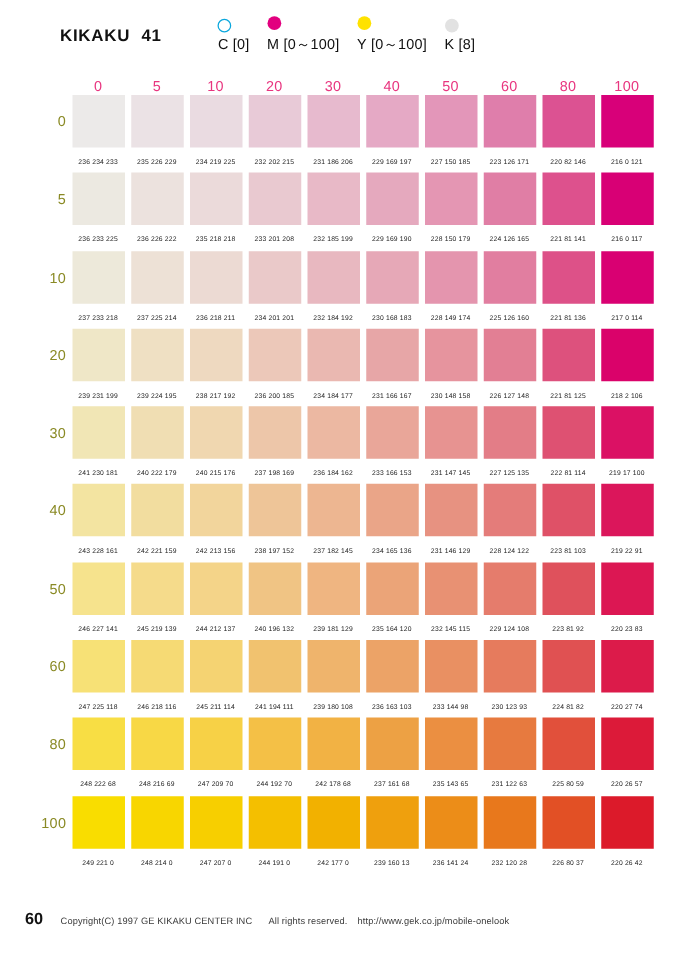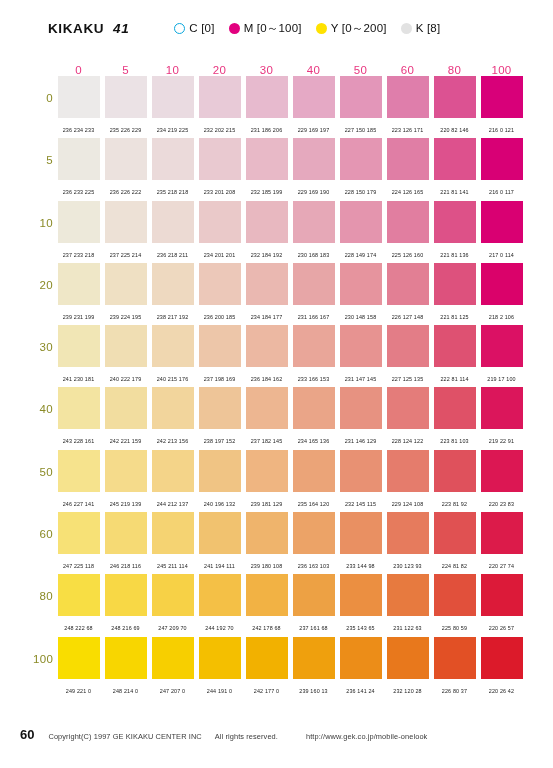--- a/index.html
+++ b/index.html
@@ -35,35 +35,35 @@
     margin-left: 48px;
     font-size: 13.5px;
     font-weight: bold;
     letter-spacing: 0.6px;
     color: #111111;
     white-space: nowrap;
   }
   .chart-title .num {
     margin-left: 9px;
     font-weight: bold;
-    font-style: italic;
   }
   .legend {
     margin-left: 45px;
     display: flex;
     align-items: center;
     gap: 14px;
   }
   .legend-item {
     display: flex;
-    align-items: center;
+    align-items: flex-start;
     gap: 4px;
     font-size: 11.5px;
     color: #111111;
     white-space: nowrap;
+    flex-direction: column;
   }
   .legend-dot {
     width: 11px;
     height: 11px;
     border-radius: 50%;
     display: inline-block;
     box-sizing: border-box;
   }
   .legend-dot.outline {
     background: #ffffff;
@@ -160,21 +160,21 @@
     letter-spacing: 0.1px;
   }
   .rights {
     margin-left: 13px;
     font-size: 7.4px;
     color: #3a3a3a;
     white-space: nowrap;
     letter-spacing: 0.1px;
   }
   .url {
-    margin-left: 28px;
+    margin-left: 8px;
     font-size: 7.4px;
     color: #3a3a3a;
     white-space: nowrap;
     letter-spacing: 0.1px;
   }
 </style>
 </head>
 <body>
 
 <div class="page">
@@ -187,21 +187,21 @@
         <div class="legend-item">
           <span class="legend-dot outline"></span>
           <span class="legend-label">C [0]</span>
         </div>
         <div class="legend-item">
           <span class="legend-dot mag"></span>
           <span class="legend-label">M [0～100]</span>
         </div>
         <div class="legend-item">
           <span class="legend-dot yel"></span>
-          <span class="legend-label">Y [0～200]</span>
+          <span class="legend-label">Y [0～100]</span>
         </div>
         <div class="legend-item">
           <span class="legend-dot gry"></span>
           <span class="legend-label">K [8]</span>
         </div>
       </div>
   </div>
 
   <div class="grid">
     <div class="col-head">

